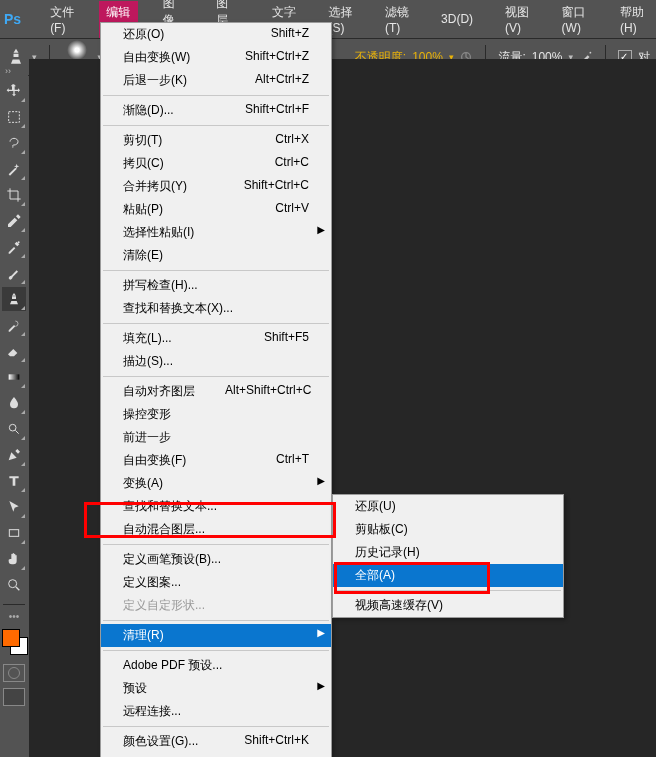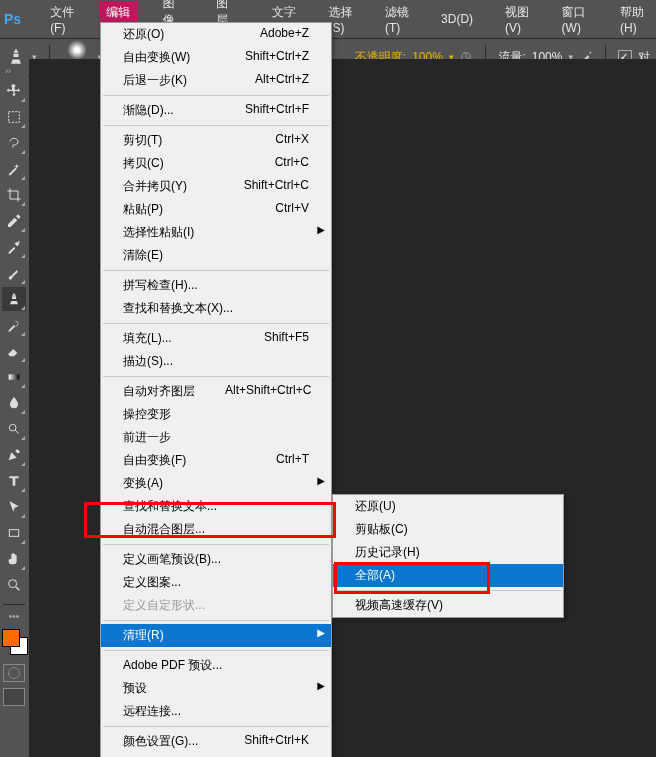--- a/index.html
+++ b/index.html
@@ -469,21 +469,21 @@
     <div class="swatch-fg"></div>
     <div class="swatch-bg"></div>
   </div>
   <div class="mask-mode"></div>
   <div class="screen-mode"></div>
 </div>
 
 <div id="edit-menu" class="menu-panel">
     <div class="row">
       <span>还原(O)</span>
-      <span class="shortcut">Adobe+Z</span>
+      <span class="shortcut">Shift+Z</span>
     </div>
     <div class="row">
       <span>自由变换(W)</span>
       <span class="shortcut">Shift+Ctrl+Z</span>
     </div>
     <div class="row">
       <span>后退一步(K)</span>
       <span class="shortcut">Alt+Ctrl+Z</span>
     </div>
     <div class="sep-line"></div>

